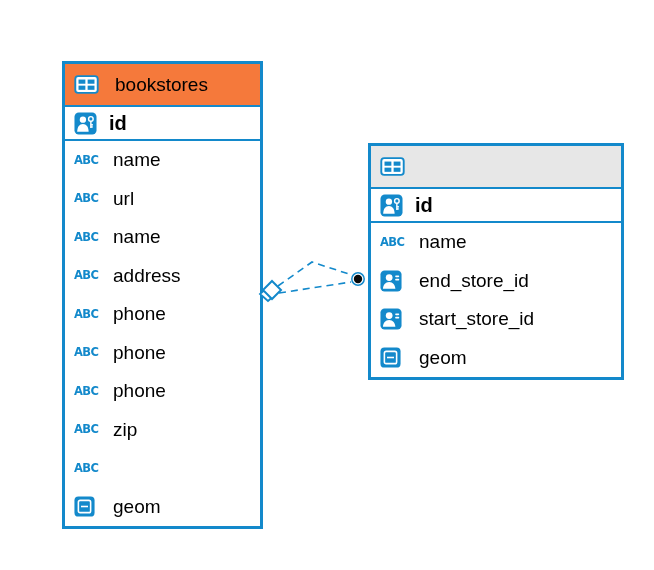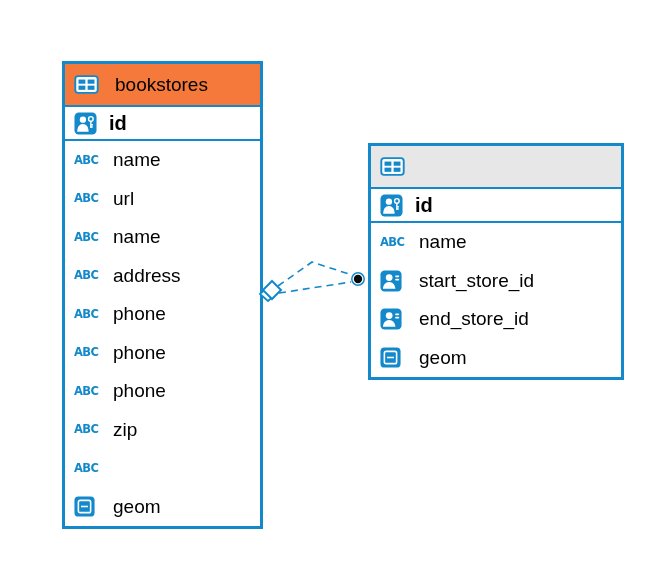--- a/index.html
+++ b/index.html
@@ -144,29 +144,29 @@
     <div class="row">
       <span class="icon-slot abc-icon">ABC</span>
       <span class="col-label">name</span>
     </div>
     <div class="row">
       <span class="icon-slot">
         <svg class="svg-icon" width="22" height="22">
             <use href="#sym-person"></use>
           </svg>
       </span>
-      <span class="col-label">start_store_id</span>
+      <span class="col-label">end_store_id</span>
     </div>
     <div class="row">
       <span class="icon-slot">
         <svg class="svg-icon" width="22" height="22">
             <use href="#sym-person"></use>
           </svg>
       </span>
-      <span class="col-label">end_store_id</span>
+      <span class="col-label">start_store_id</span>
     </div>
     <div class="row">
       <span class="icon-slot">
         <svg class="svg-icon" width="21" height="21">
             <use href="#sym-geom"></use>
           </svg>
       </span>
       <span class="col-label">geom</span>
     </div>
   </div>

